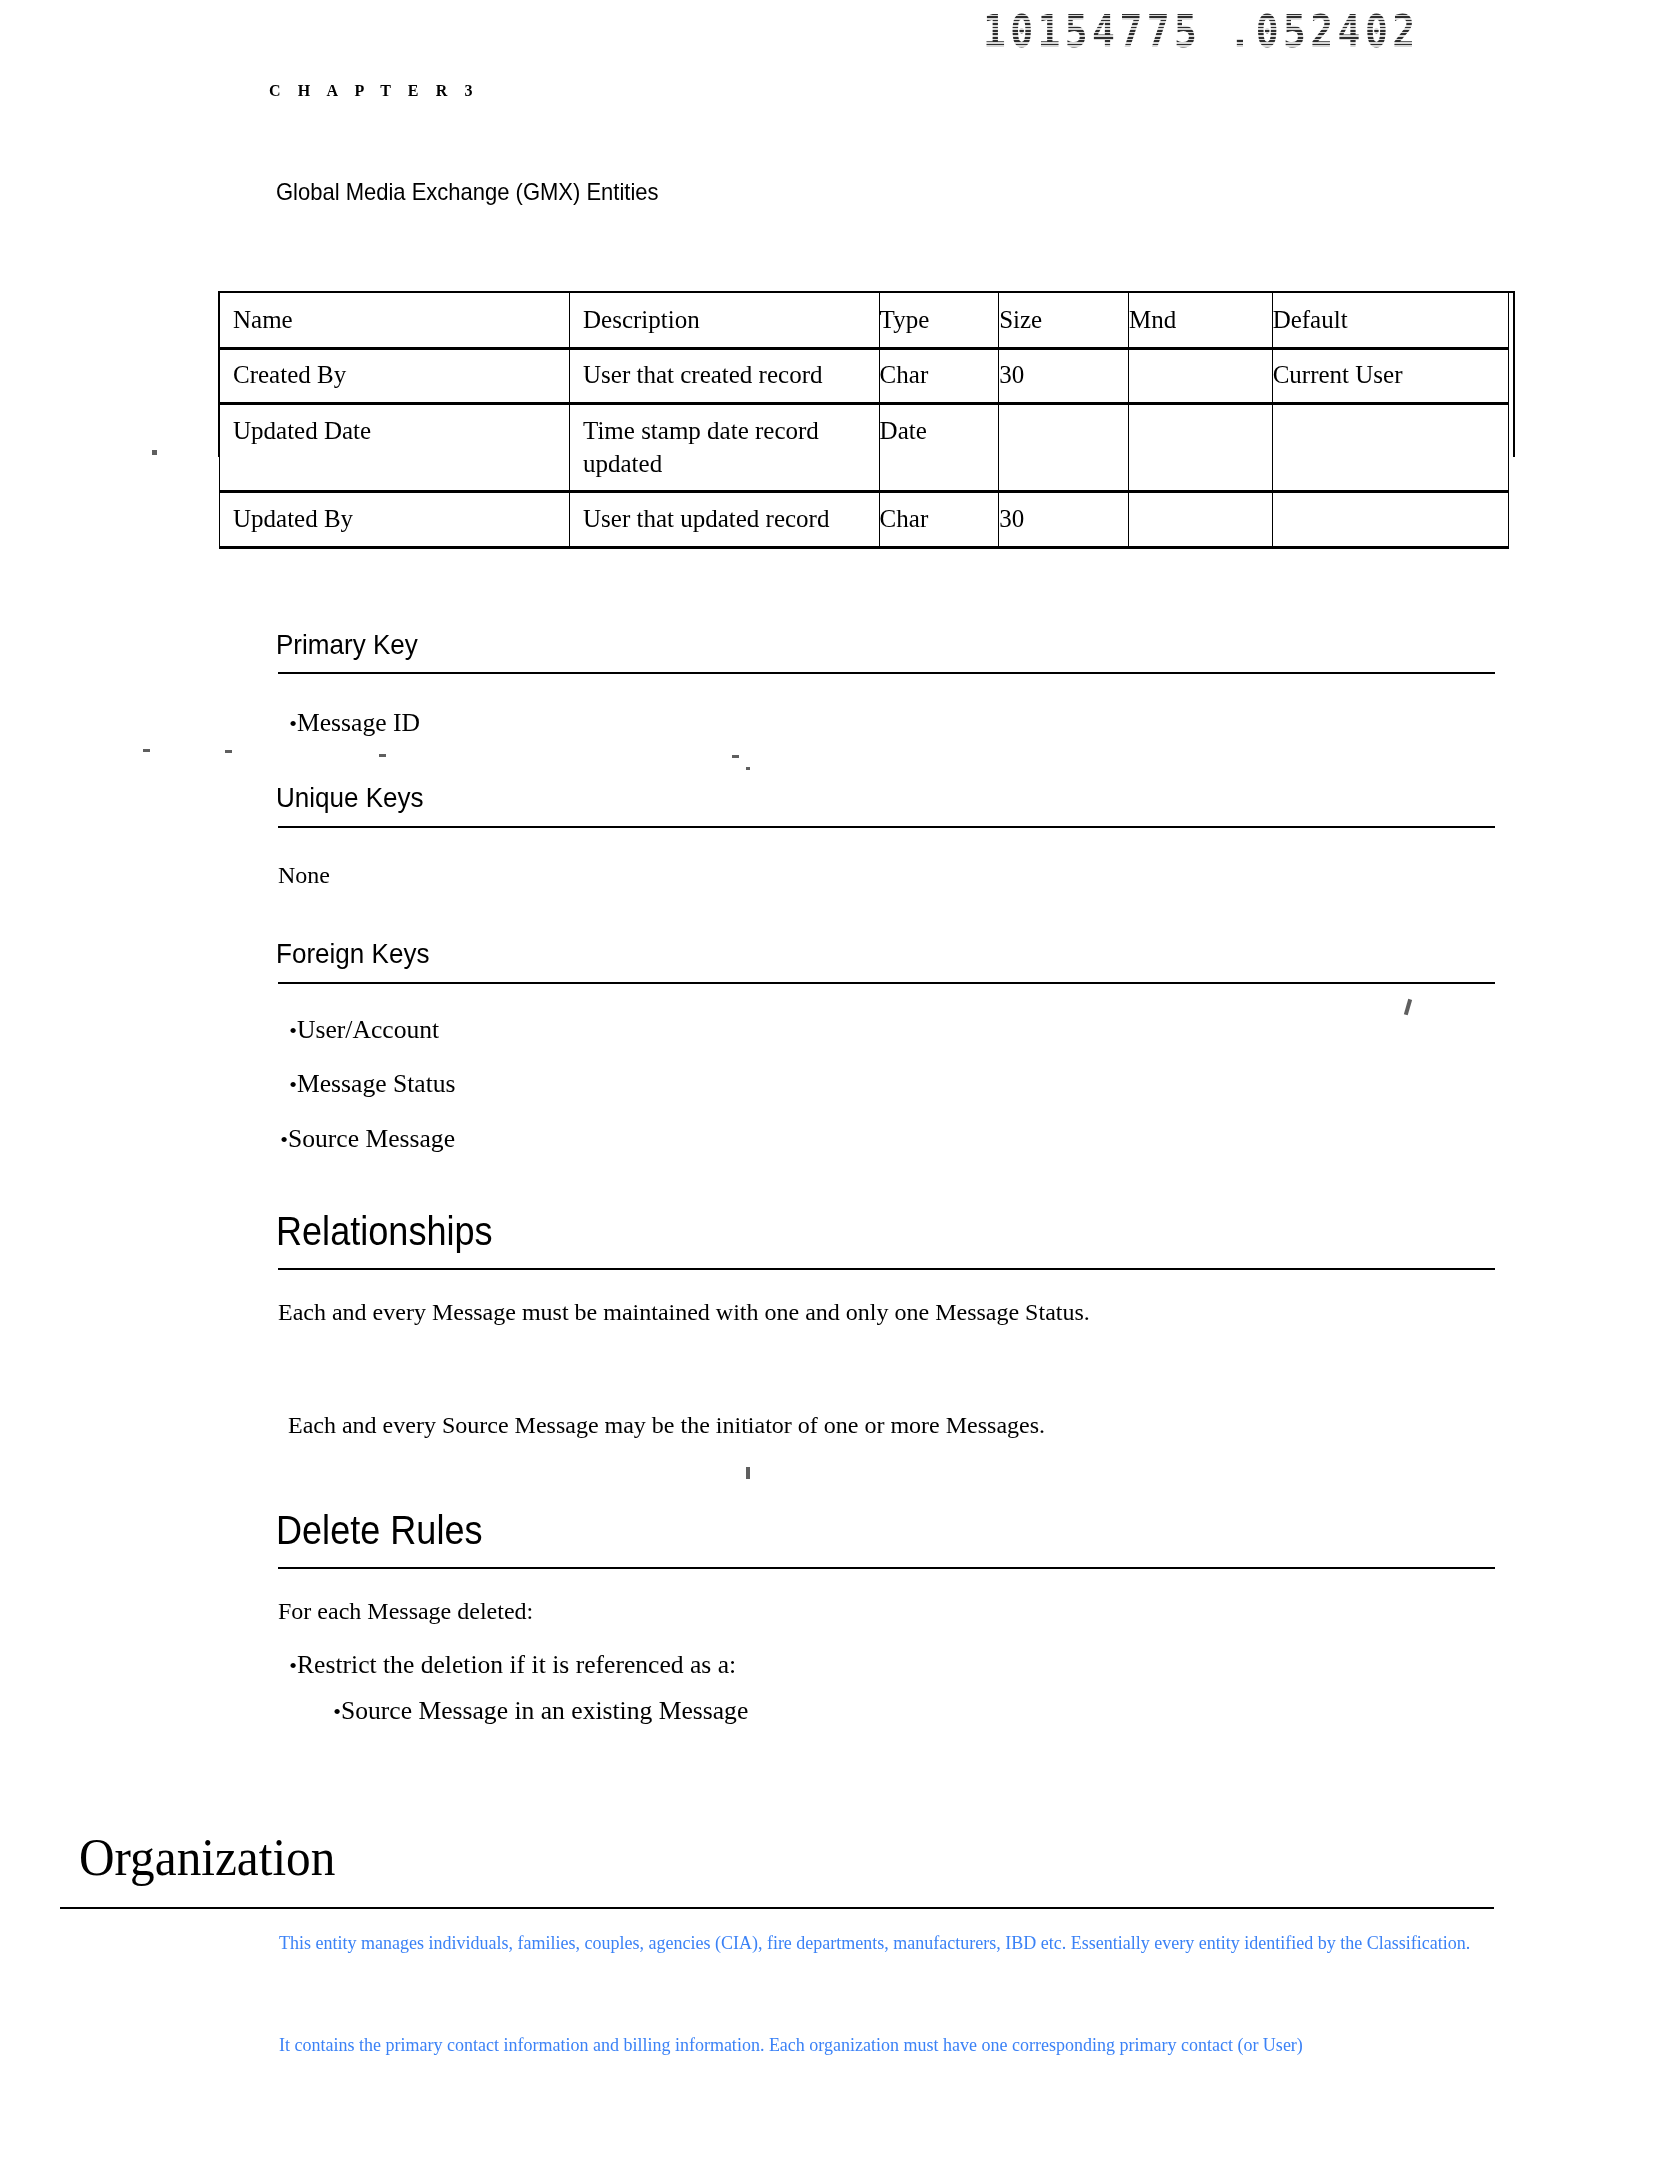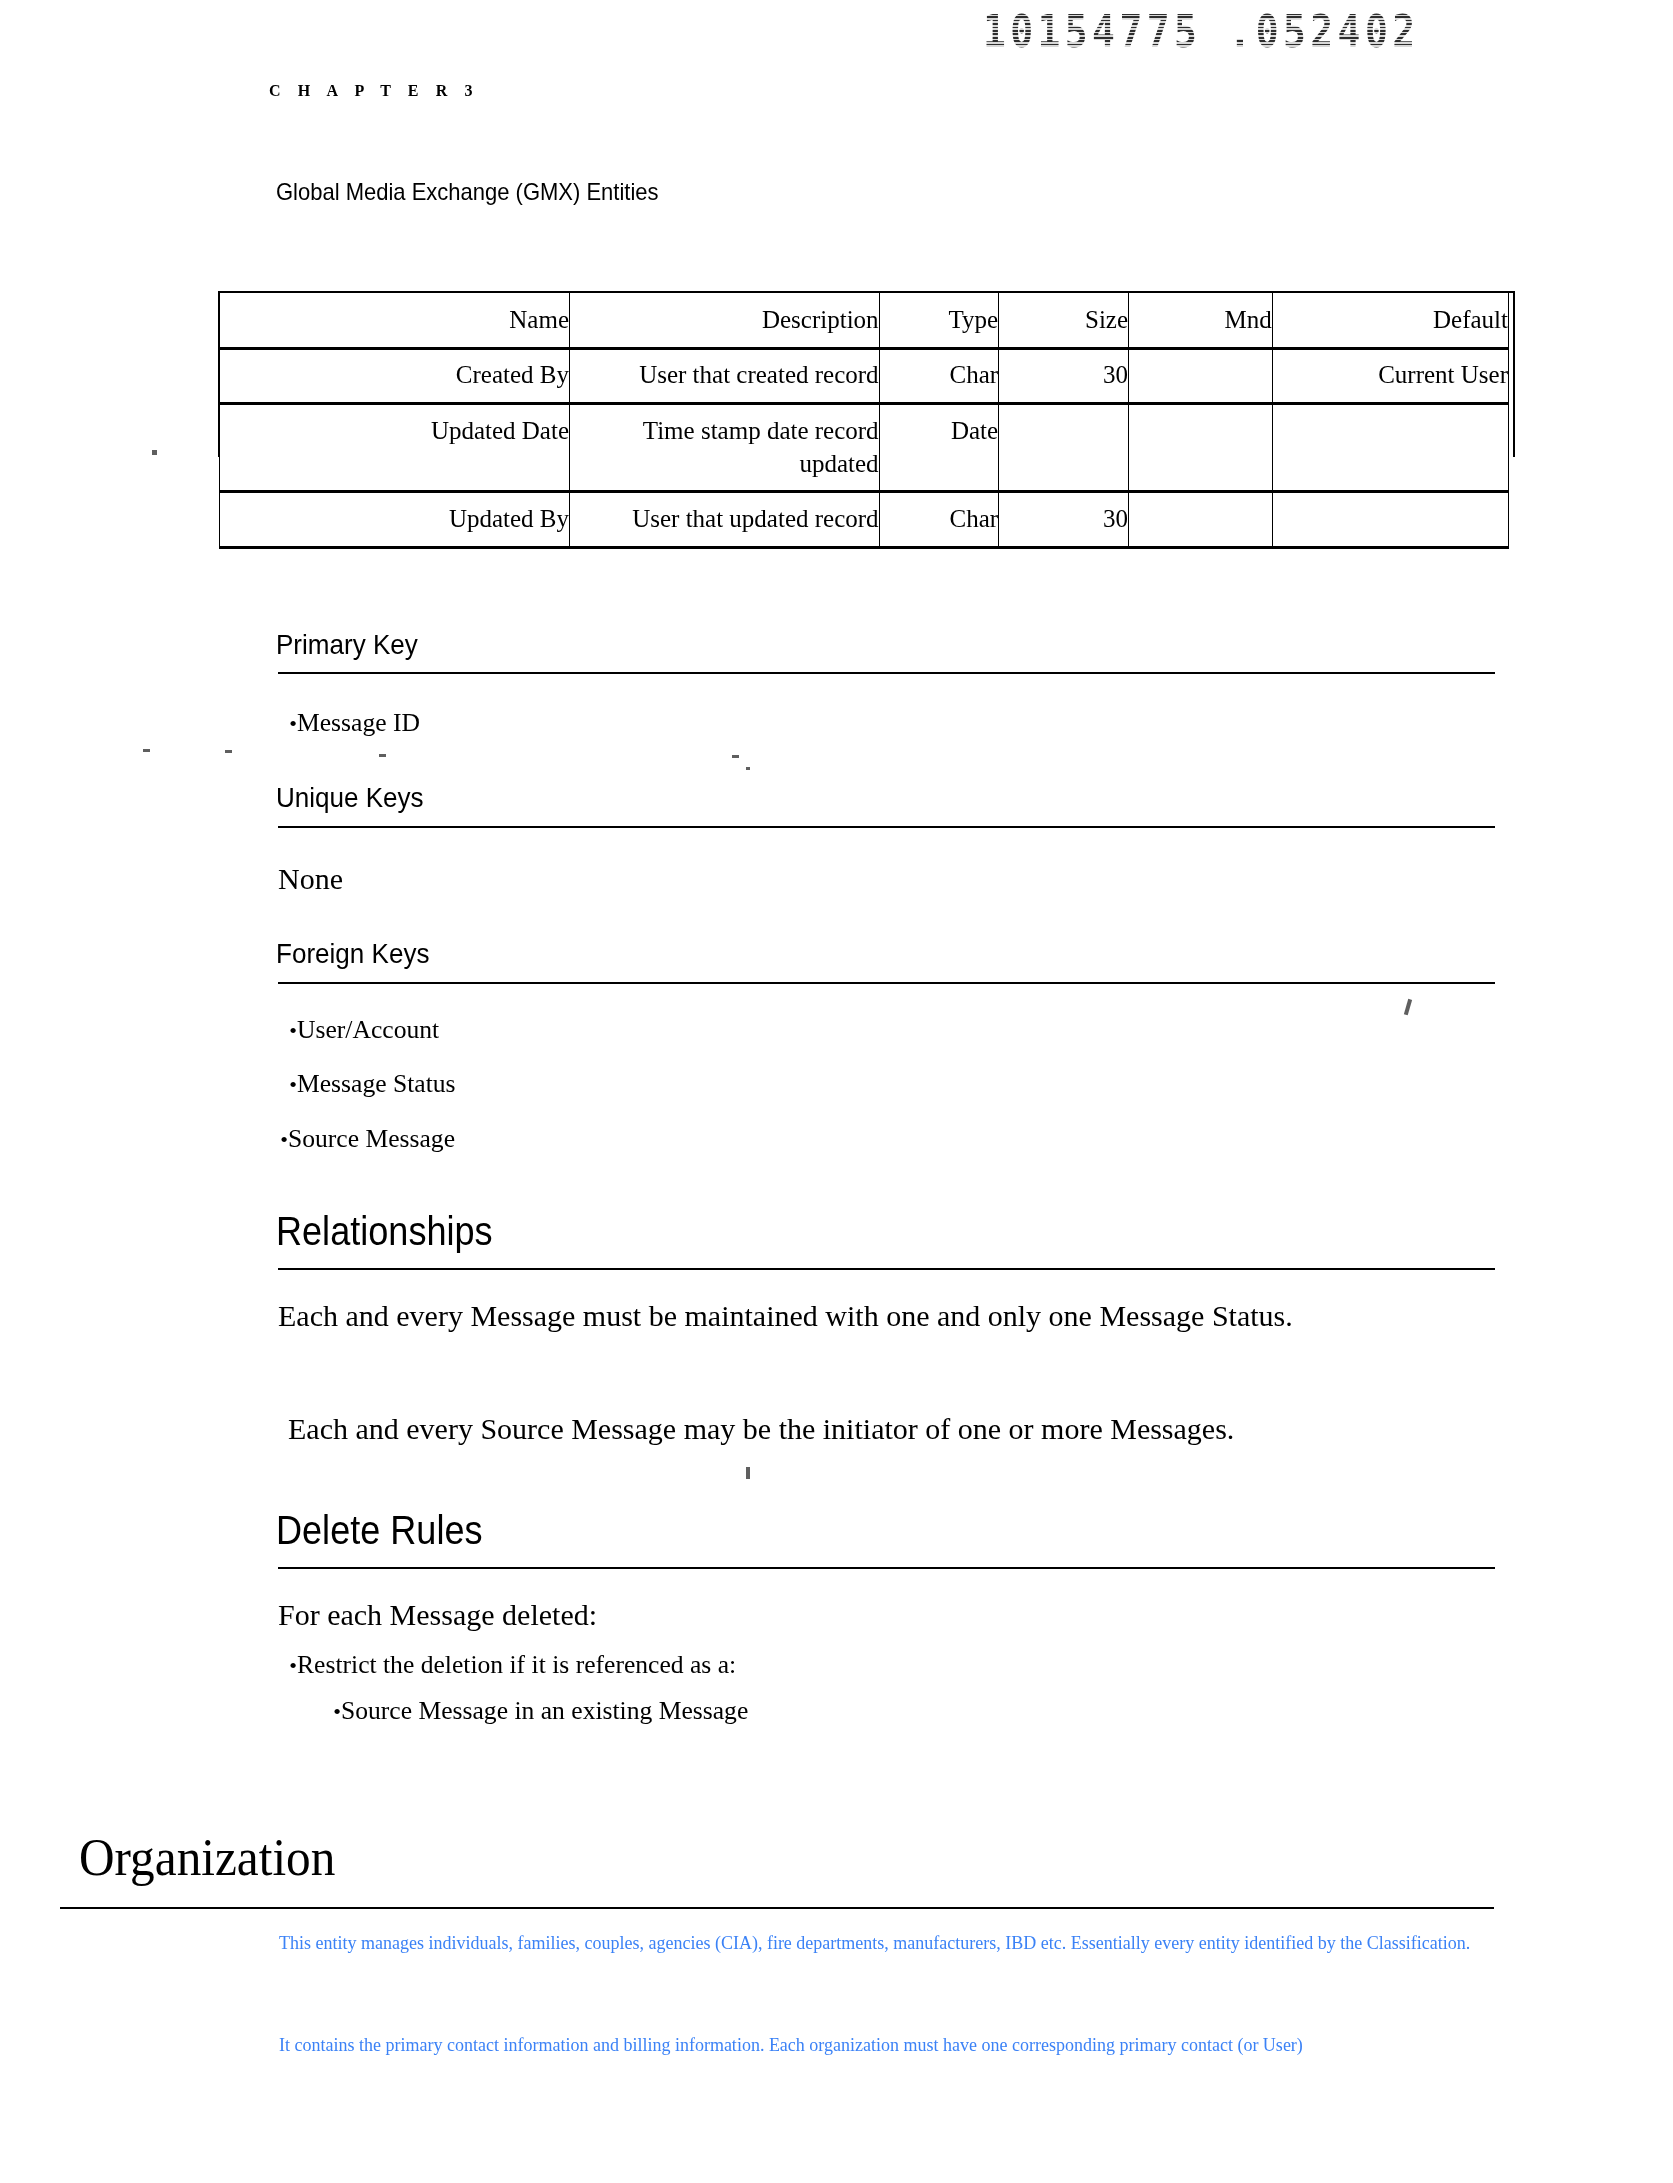--- a/index.html
+++ b/index.html
@@ -72,21 +72,21 @@
     width: 1290px;
     border-collapse: collapse;
     font-family: "Liberation Serif", serif;
     font-size: 25px;
   }
   .entity-table td, .entity-table th {
     border: 1.5px solid #000;
     vertical-align: top;
     padding: 8.8px 0 10.2px 13px;
     font-weight: normal;
-    text-align: right;
+    text-align: left;
     line-height: 1.33;
   }
   .entity-table thead th {
     border-bottom: 3.7px solid #000;
     padding-top: 10.2px;
     padding-bottom: 10.2px;
   }
   .entity-table tbody tr td {
     border-bottom: 3.7px solid #000;
   }
@@ -147,21 +147,21 @@
     color: #000;
     transform: scaleX(0.93);
     transform-origin: left top;
     white-space: nowrap;
   }
 
   
   .body-text {
     position: absolute;
     font-family: "Liberation Serif", serif;
-    font-size: 30px;
+    font-size: 24px;
     line-height: 1.28;
     color: #000;
     white-space: nowrap;
   }
   .para-wrap {
     position: absolute;
     font-family: "Liberation Serif", serif;
     font-size: 18px;
     line-height: 1.40;
     color: #3b82f6;

